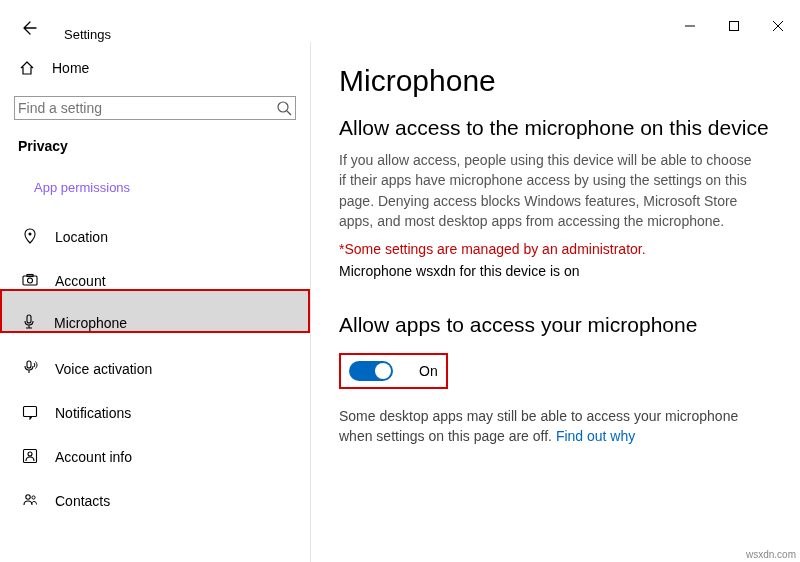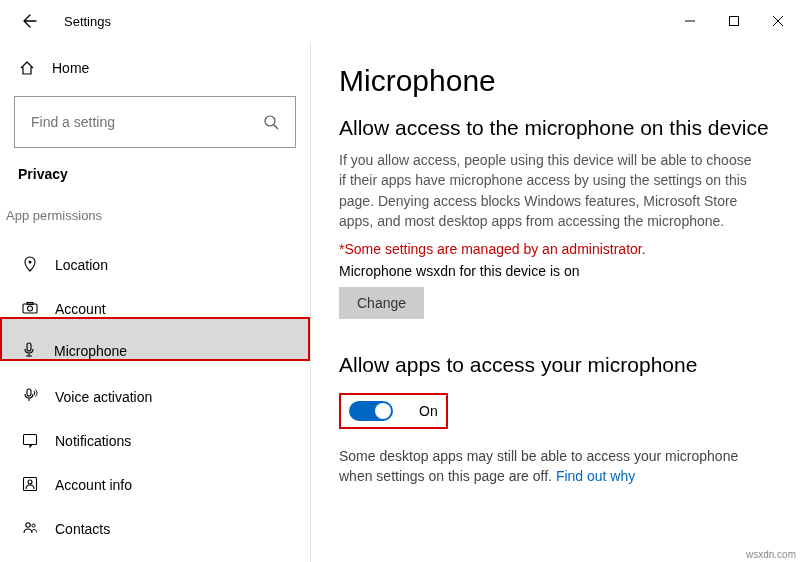--- a/index.html
+++ b/index.html
@@ -1,28 +1,28 @@
 <!DOCTYPE html>
 <html><head>
 <meta charset="utf-8">
 <style>
 * { margin: 0; padding: 0; box-sizing: border-box; font-family: "Segoe UI", -apple-system, sans-serif; }
 body { width: 800px; height: 562px; background: #fff; overflow: hidden; display: flex; flex-direction: column; color: #000; }
-.titlebar { height: 42px; display: flex; align-items: center; padding-left: 16px; }
+.titlebar { height: 42px; display: flex; align-items: flex-end; padding-left: 16px; }
 .titlebar .back { width: 28px; height: 28px; display: flex; align-items: center; justify-content: center; cursor: pointer; }
 .titlebar .title { font-size: 13px; margin-left: 20px; }
 .winbtns { margin-left: auto; display: flex; }
 .winbtn { width: 44px; height: 32px; display: flex; align-items: center; justify-content: center; font-family: sans-serif; }
 .body { flex: 1; display: flex; overflow: hidden; }
 .sidebar { width: 310px; background: #fff; display: flex; flex-direction: column; padding-top: 6px; }
 .home-row { display: flex; align-items: center; height: 40px; padding-left: 18px; gap: 16px; font-size: 14px; cursor: pointer; }
-.searchbox { margin: 8px 14px 0 14px; height: 52px; border: 1px solid #999; display: flex; align-items: center; padding: 0 16px; justify-content: space-between; }
+.searchbox { margin: 8px 14px 0 14px; height: 24px; border: 1px solid #999; display: flex; align-items: center; padding: 0 3px; justify-content: space-between; }
 .searchbox input { border: none; outline: none; font-size: 14px; width: 220px; color: #666; }
 .cat-label { font-weight: 600; font-size: 14px; padding: 18px 0 4px 18px; }
-.group-label { font-size: 13px; color: #737373; padding: 22px 0 6px 6px; }
+.group-label { font-size: 13px; color: #8b5cf6; padding: 22px 0 6px 34px; }
 .nav-list { display: flex; flex-direction: column; }
 .nav-item { display: flex; align-items: flex-end; height: 44px; padding-left: 18px; gap: 16px; font-size: 14px; cursor: pointer; border-left: 3px solid transparent; }
 .nav-item.selected { background: #d9d9d9; }
 .nav-item.highlighted { border: 2px solid #d40000; }
 .nav-icon { width: 18px; height: 18px; display: flex; align-items: center; justify-content: center; }
 .content { flex: 1; padding: 22px 28px 10px 28px; overflow-y: auto; border-left: 1px solid #e5e5e5; }
 h1 { font-size: 30px; font-weight: 500; margin-bottom: 18px; }
 h2 { font-size: 21px; font-weight: 500; margin-top: 18px; margin-bottom: 10px; }
 .desc { font-size: 14px; color: #555; line-height: 1.45; margin-bottom: 10px; max-width: 420px; }
 .warn { font-size: 14px; color: #c40000; margin-bottom: 6px; }
@@ -160,21 +160,20 @@
     </div>
   </div>
 
   <div class="content">
     <h1>Microphone</h1>
 
     <h2>Allow access to the microphone on this device</h2>
     <p class="desc">If you allow access, people using this device will be able to choose if their apps have microphone access by using the settings on this page. Denying access blocks Windows features, Microsoft Store apps, and most desktop apps from accessing the microphone.</p>
     <p class="warn">*Some settings are managed by an administrator.</p>
     <p class="status-line">Microphone wsxdn for this device is on</p>
-    <button class="btn-change">Change</button>
 
     <h2 style="margin-top:34px">Allow apps to access your microphone</h2>
     <div class="toggle-row">
       <div class="toggle"></div>
       <span class="toggle-label">On</span>
     </div>
     <p class="footer-note">
       <span>Some desktop apps may still be able to access your microphone when settings on this page are off. </span><a>Find out why</a>
     </p>
   </div>

